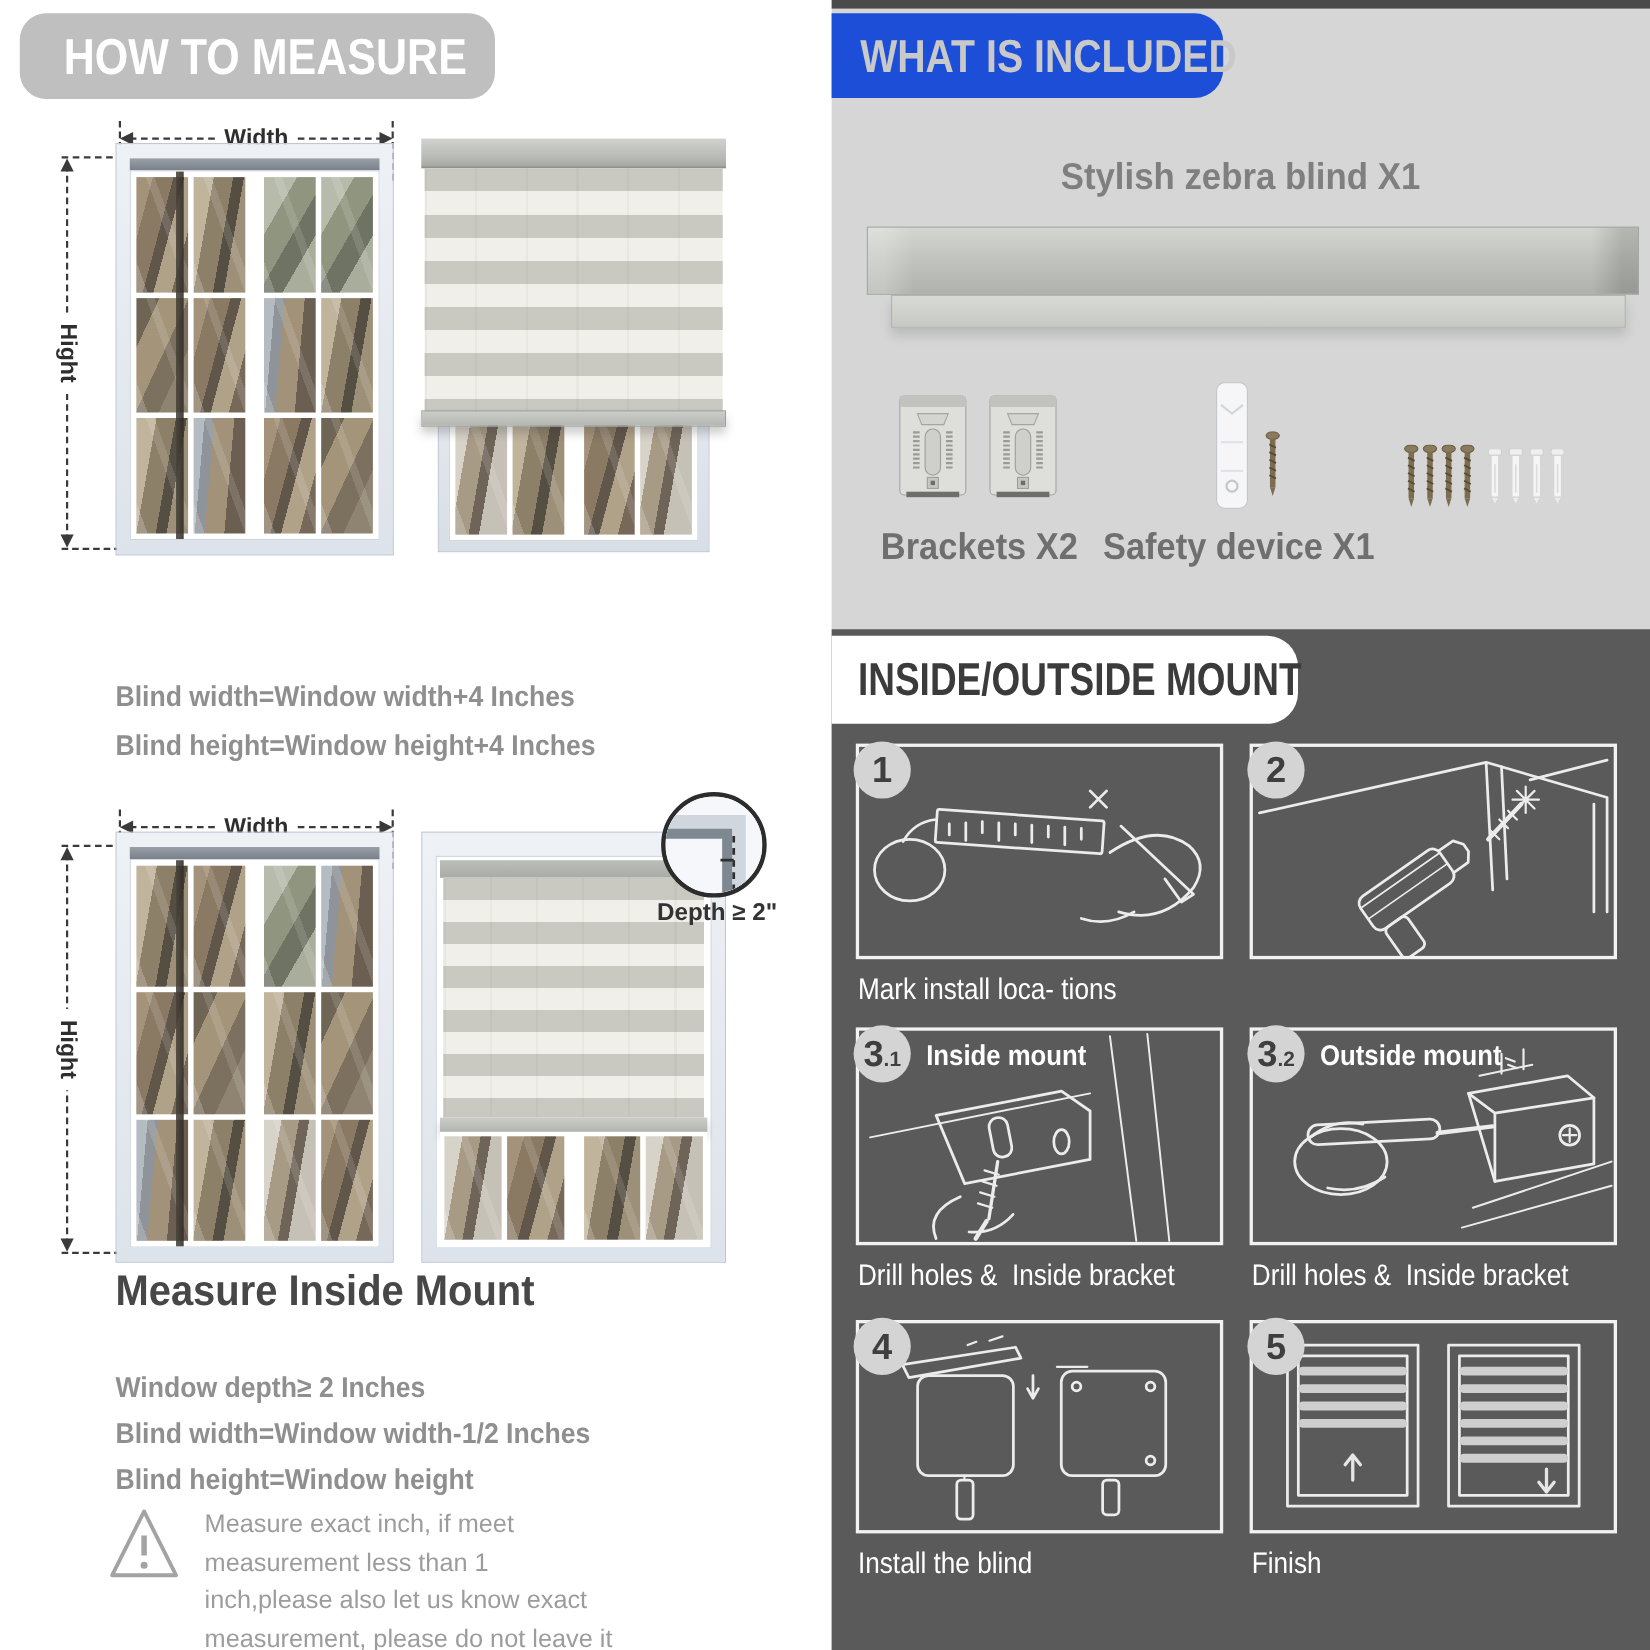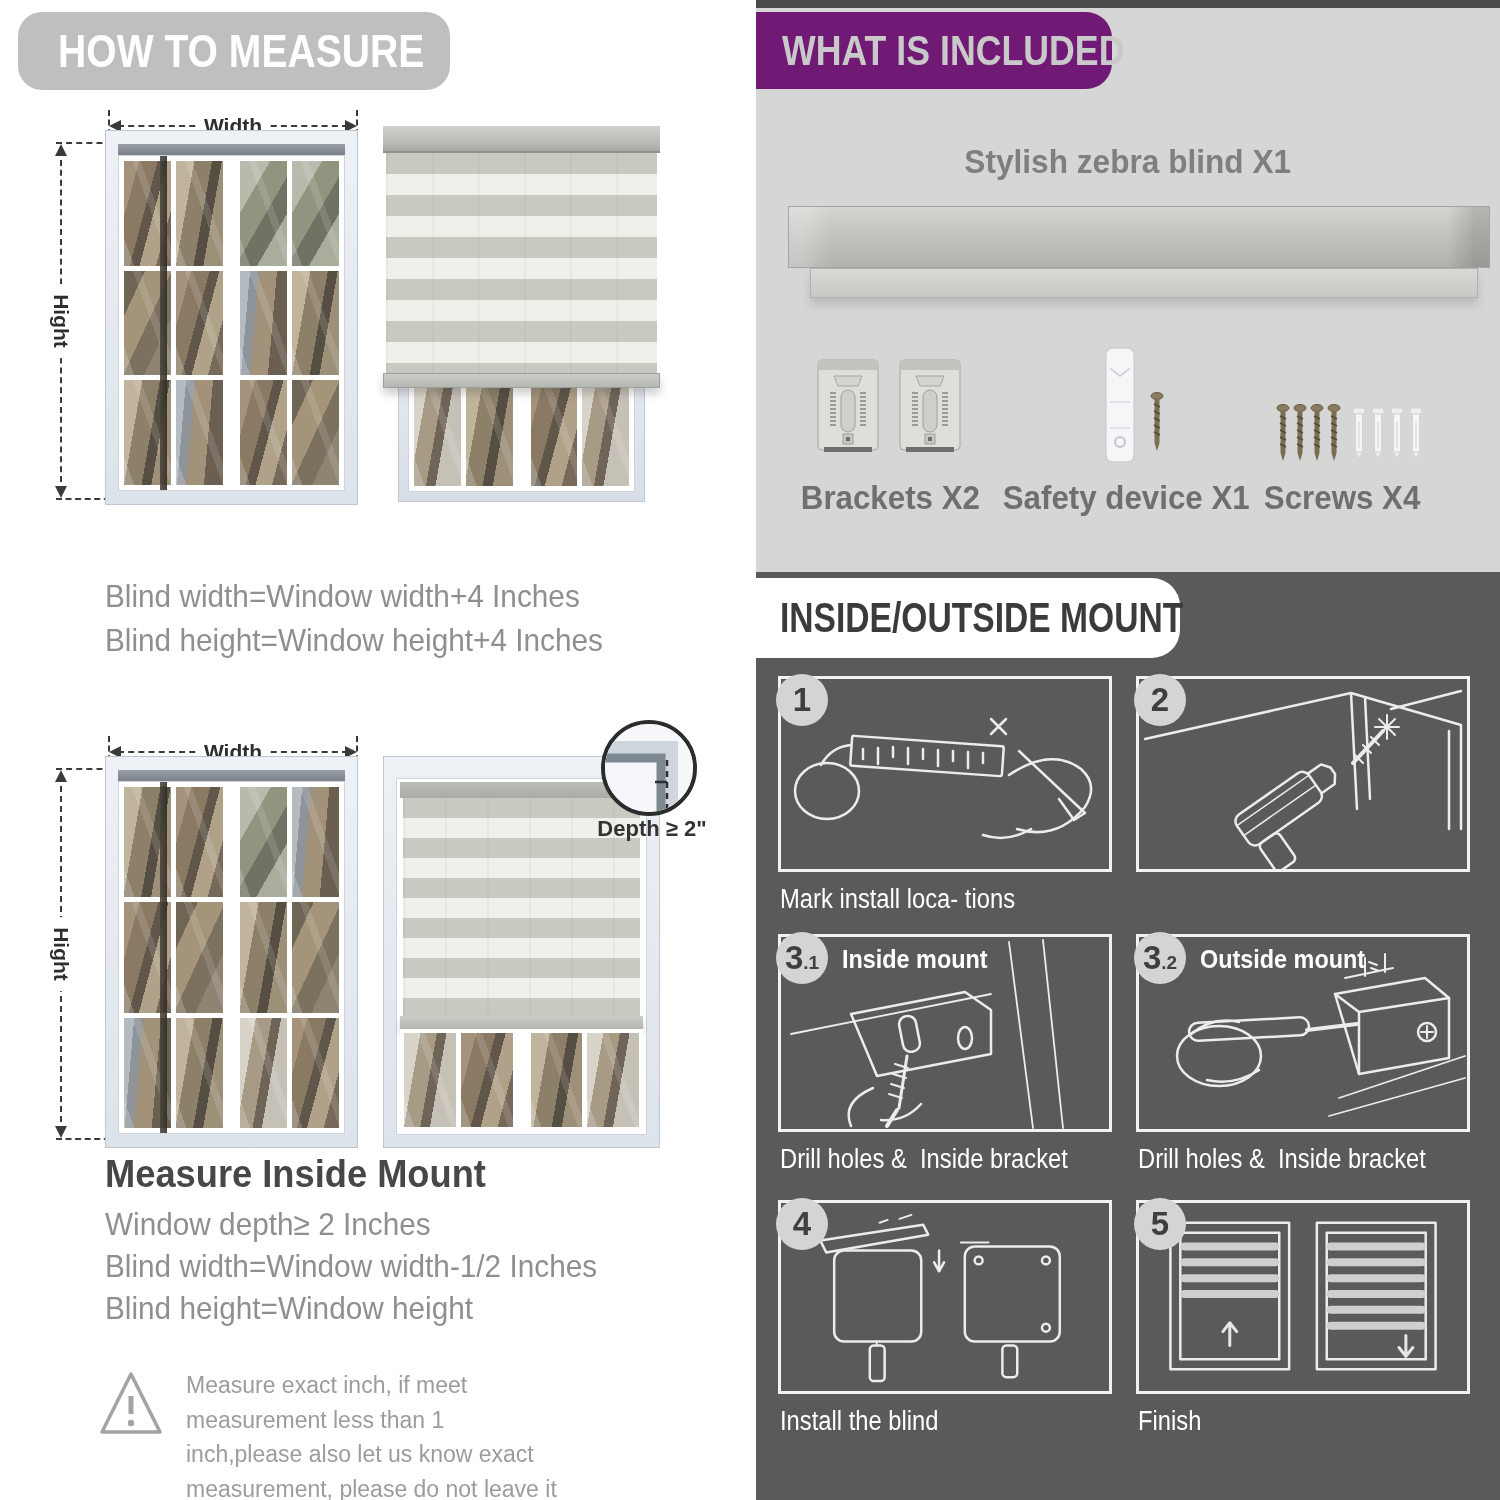--- a/index.html
+++ b/index.html
@@ -9,21 +9,21 @@
   
   .abs{position:absolute;}
   .cond{display:inline-block;transform:scaleX(.85);transform-origin:left center;white-space:nowrap;}
   .cond9{display:inline-block;transform:scaleX(.93);transform-origin:left center;white-space:nowrap;}
 
   
   .hdr-left{left:18px;top:12px;width:432px;height:78px;background:var(--header-bar,#bfbfbf);
             border-radius:24px;color:#ffffff;font-size:46px;font-weight:bold;line-height:78px;
             padding-left:40px;box-sizing:border-box;}
   .sec-title{font-size:39px;font-weight:bold;color:var(--title-dark,#474747);}
-  .sec-line{font-size:32px;font-weight:normal;color:var(--text-gray,#8f8f8f);}
+  .sec-line{font-size:26px;font-weight:bold;color:var(--text-gray,#8f8f8f);margin-top:40px;}
   .warn-text{font-size:23px;line-height:1.5;color:#9c9c9c;width:372px;}
 
   
   .meas{position:absolute;}
   .mw-line{position:absolute;left:10px;right:10px;top:15px;border-top:2px dashed #3a3a3a;}
   .mw-tick{position:absolute;top:0;height:54px;border-left:2px dashed #3a3a3a;}
   .mw-ah{position:absolute;width:0;height:0;top:10px;}
   .mw-ah.l{left:1px;border-top:6px solid transparent;border-bottom:6px solid transparent;border-right:12px solid #3a3a3a;}
   .mw-ah.r{right:1px;border-top:6px solid transparent;border-bottom:6px solid transparent;border-left:12px solid #3a3a3a;}
   .mw-label{position:absolute;left:50%;top:16px;transform:translate(-50%,-50%);background:#ffffff;
@@ -98,21 +98,21 @@
   .depth-label{position:absolute;left:564px;top:816px;width:176px;text-align:center;
                font-size:22px;font-weight:bold;color:#333333;}
 
   
   .warn-row{position:absolute;left:98px;top:1368px;display:flex;gap:22px;align-items:flex-start;}
 
   
   .top-strip{left:756px;top:0;width:744px;height:8px;background:#4a4a4a;}
   .panel-light{left:756px;top:8px;width:744px;height:564px;background:var(--light-panel,#d6d6d6);}
   .panel-dark{left:756px;top:572px;width:744px;height:1040px;background:var(--dark-panel,#5a5a5a);}
-  .hdr-included{position:absolute;left:0;top:4px;width:356px;height:77px;background:#701a75;
+  .hdr-included{position:absolute;left:0;top:4px;width:356px;height:77px;background:#1d4ed8;
                 border-radius:0 26px 26px 0;color:#c9c9c9;font-size:42px;font-weight:bold;
                 line-height:77px;padding-left:26px;box-sizing:border-box;}
   .blind-label{position:absolute;left:0;top:134px;width:744px;text-align:center;
                font-size:34px;font-weight:bold;color:#7f7f7f;}
   .blind-label span{display:inline-block;transform:scaleX(.93);}
   .rail-top{position:absolute;left:32px;top:198px;width:702px;height:62px;
             background:linear-gradient(180deg,#d3d5d0 0%,#c2c4bf 45%,#b0b2ad 100%);
             border:1px solid #a3a5a0;box-sizing:border-box;}
   .rail-top::after{content:"";position:absolute;inset:0;
             background:linear-gradient(90deg,rgba(255,255,255,.25) 0 2%,transparent 6% 94%,rgba(0,0,0,.14) 98%);}
@@ -403,23 +403,20 @@
         <path d="M3.5,44 L7,51 L10.5,44 Z" fill="#ececec" stroke="#d4d4d4"></path>
       </g>
     </svg>
 
     <div class="item-label" style="left:14px;width:240px">
       <span>Brackets X2</span>
     </div>
     <div class="item-label" style="left:230px;width:280px">
       <span>Safety device X1</span>
     </div>
-    <div class="item-label" style="left:466px;width:240px">
-      <span>Screws X4</span>
-    </div>
   </div>
 
   <div class="abs panel-dark">
     <div class="hdr-mount">
       <span>INSIDE/OUTSIDE MOUNT</span>
     </div>
 
     <div class="step-box" style="left:22px;top:104px;height:196px">
       <svg class="step-art" viewBox="0 0 328 190" fill="none" stroke="#ececec" stroke-width="2.5" stroke-linecap="round" stroke-linejoin="round">
         <ellipse cx="46" cy="112" rx="32" ry="28"></ellipse>

